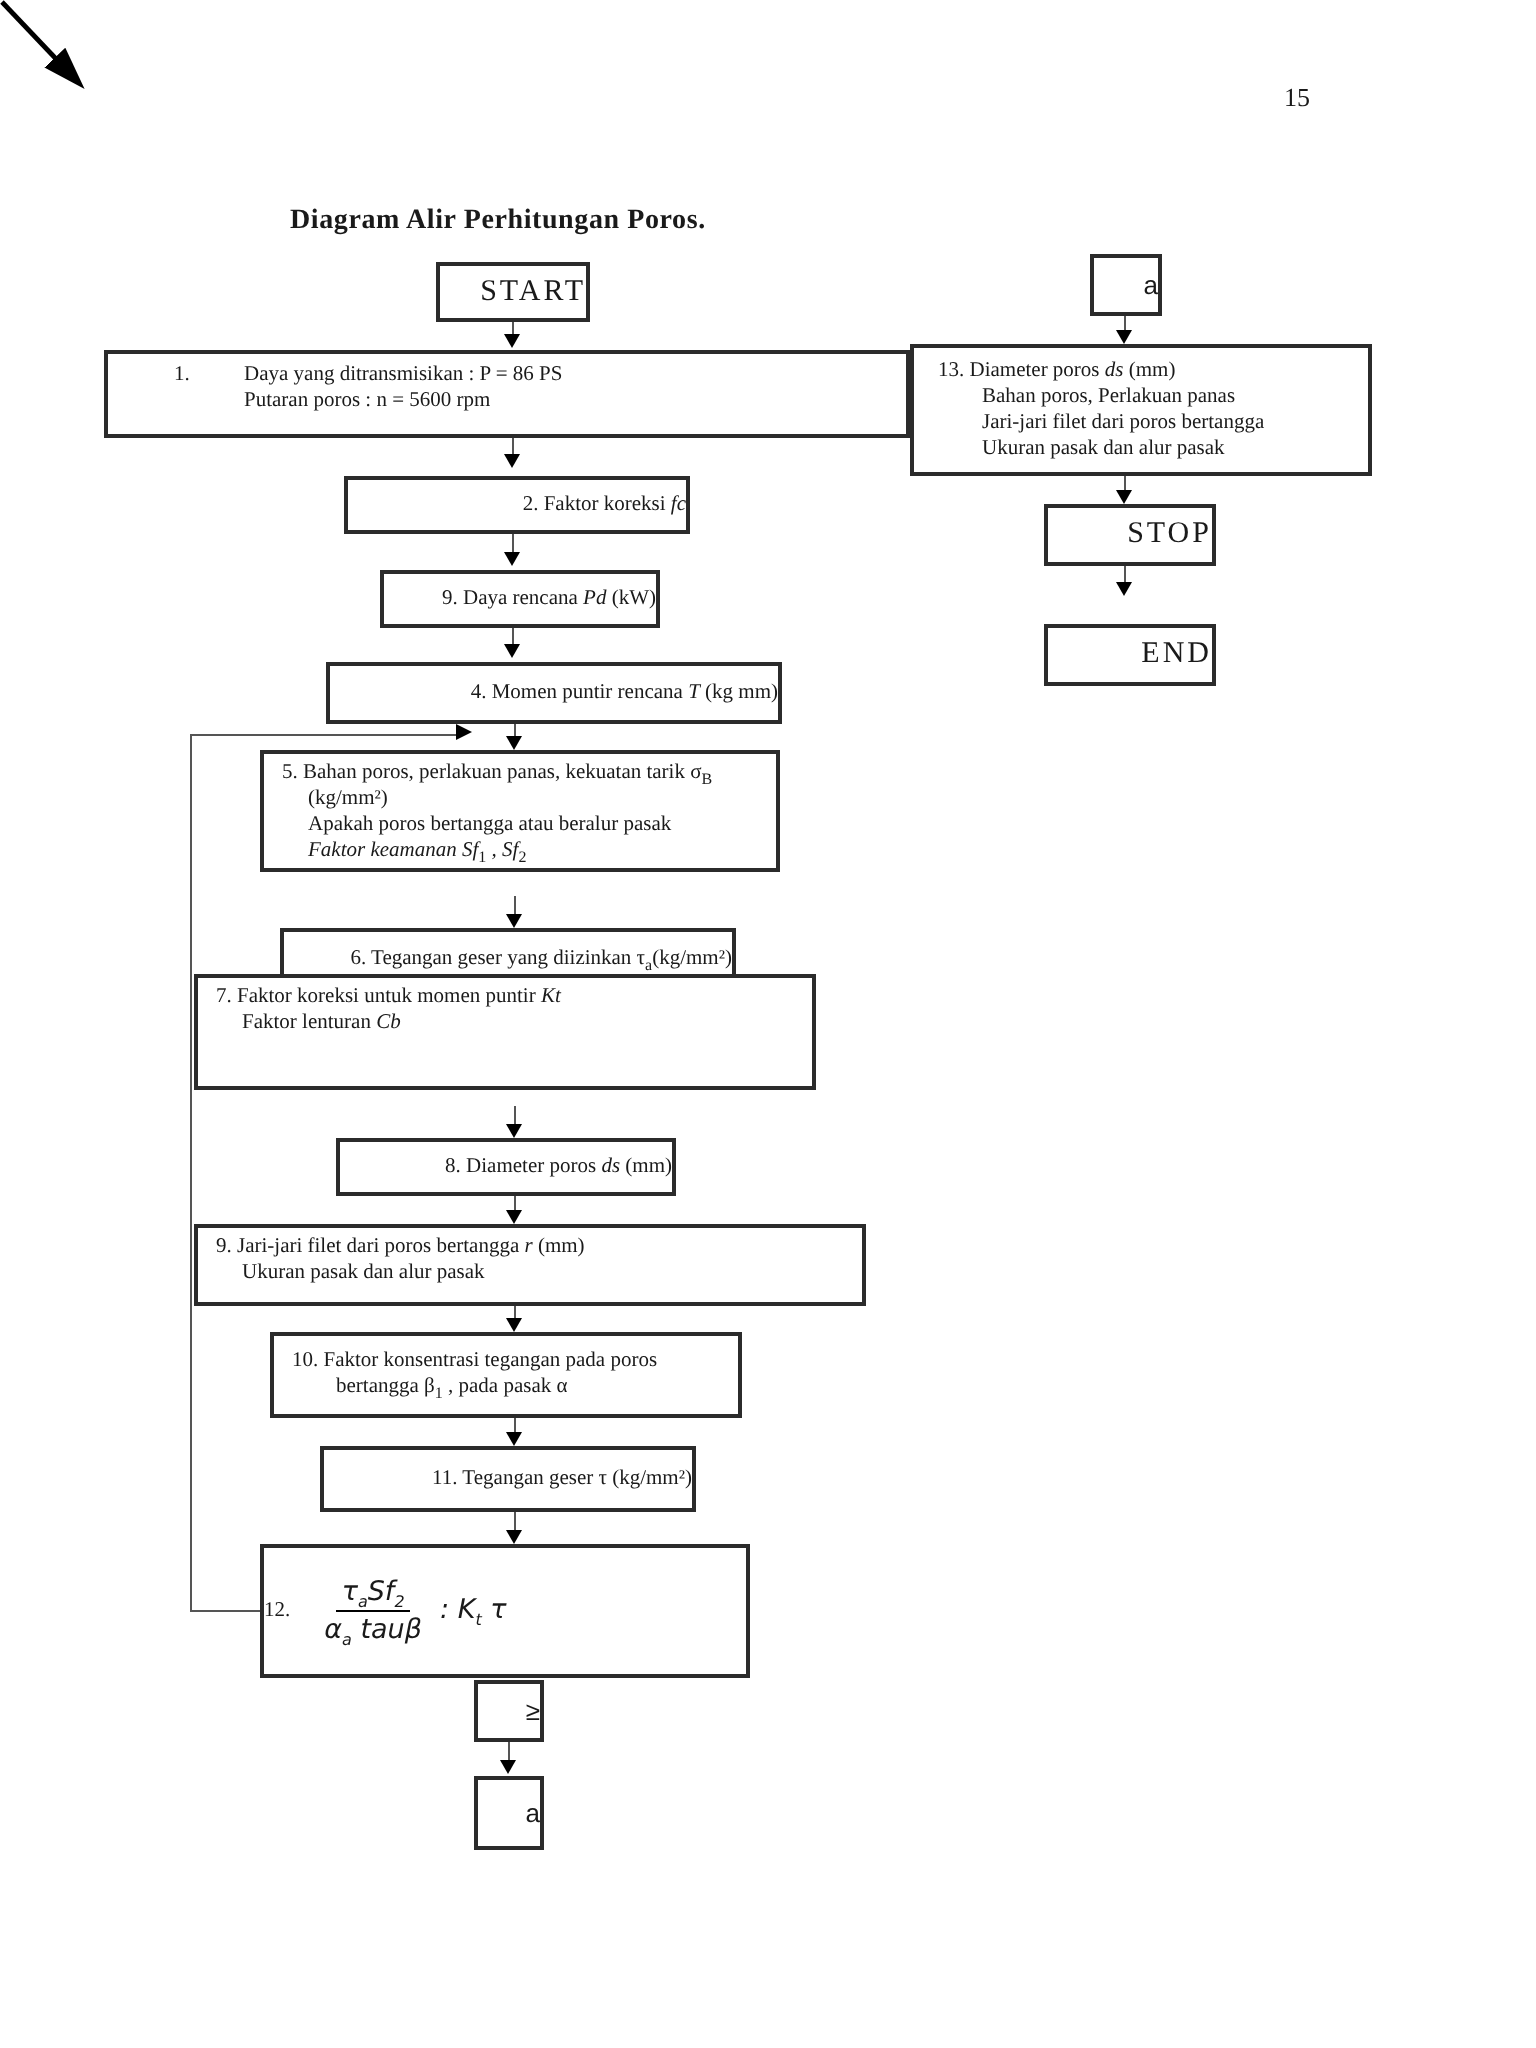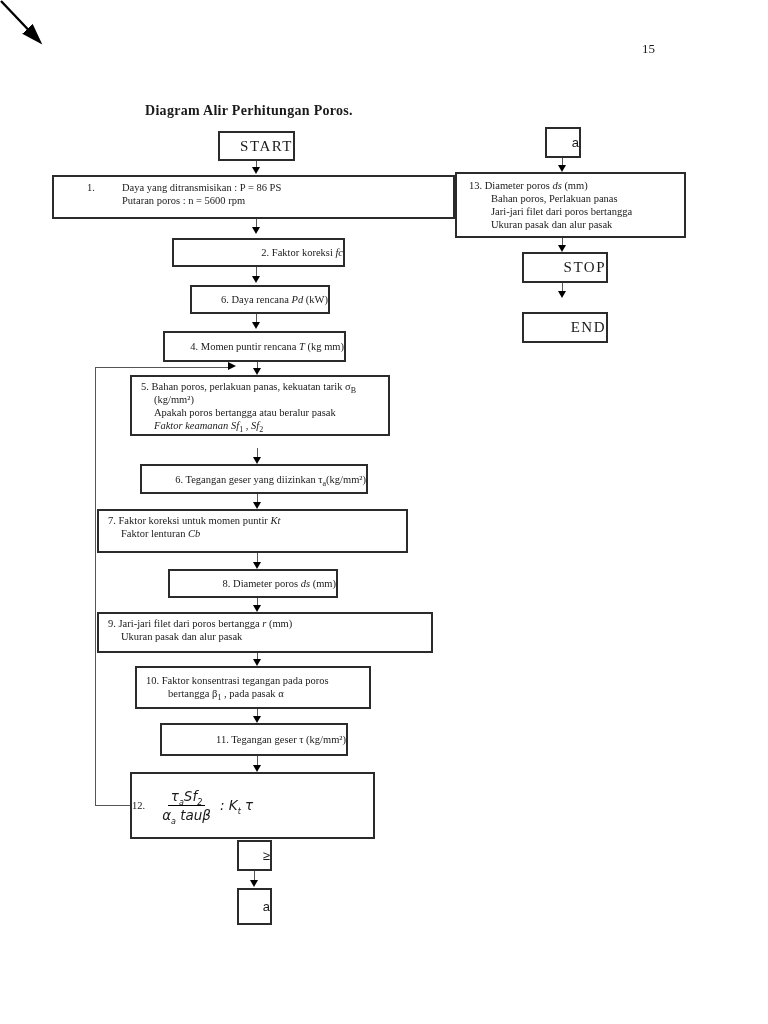--- a/index.html
+++ b/index.html
@@ -73,25 +73,25 @@
     </div>
   </div>
   <div class="varrow" style="left:252px;top:219px;height:15px"></div>
 
   <div class="fbox ctr" style="left:172px;top:238px;width:173px;height:29px">
     <span><span>2. Faktor koreksi </span><i>fc</i></span>
   </div>
   <div class="varrow" style="left:252px;top:267px;height:16px"></div>
 
   <div class="fbox ctr" style="left:190px;top:285px;width:140px;height:29px">
-    <span><span>6. Daya rencana </span><i>Pd</i><span> (kW)</span></span>
+    <span><span>9. Daya rencana </span><i>Pd</i><span> (kW)</span></span>
   </div>
   <div class="varrow" style="left:252px;top:314px;height:15px"></div>
 
-  <div class="fbox ctr" style="left:163px;top:331px;width:183px;height:31px">
+  <div class="fbox ctr" style="left:163px;top:331px;width:228px;height:31px">
     <span><span>4. Momen puntir rencana </span><i>T</i><span> (kg mm)</span></span>
   </div>
   <div class="varrow" style="left:253px;top:362px;height:13px"></div>
 
   <div class="hline" style="left:95px;top:367px;width:133px"></div>
   <div class="rhead" style="left:228px;top:362px"></div>
   <div class="vline" style="left:95px;top:367px;height:438px"></div>
   <div class="hline" style="left:95px;top:805px;width:35px"></div>
 
   <div class="fbox" style="left:130px;top:375px;width:260px;height:61px">
@@ -102,21 +102,21 @@
       <div class="ind"><i>Faktor keamanan Sf</i><sub>1</sub><i> , Sf</i><sub>2</sub></div>
     </div>
   </div>
   <div class="varrow" style="left:253px;top:448px;height:16px"></div>
 
   <div class="fbox ctr" style="left:140px;top:464px;width:228px;height:30px">
     <span><span>6. Tegangan geser yang diizinkan τ</span><sub>a</sub><span>(kg/mm²)</span></span>
   </div>
   <div class="varrow" style="left:253px;top:494px;height:15px"></div>
 
-  <div class="fbox" style="left:97px;top:509px;width:311px;height:44px">
+  <div class="fbox" style="left:97px;top:487px;width:311px;height:58px">
     <div class="pad">
       <div><span>7. Faktor koreksi untuk momen puntir </span><i>Kt</i></div>
       <div class="ind"><span>Faktor lenturan </span><i>Cb</i></div>
     </div>
   </div>
   <div class="varrow" style="left:253px;top:553px;height:16px"></div>
 
   <div class="fbox ctr" style="left:168px;top:569px;width:170px;height:29px">
     <span><span>8. Diameter poros </span><i>ds</i><span> (mm)</span></span>
   </div>

